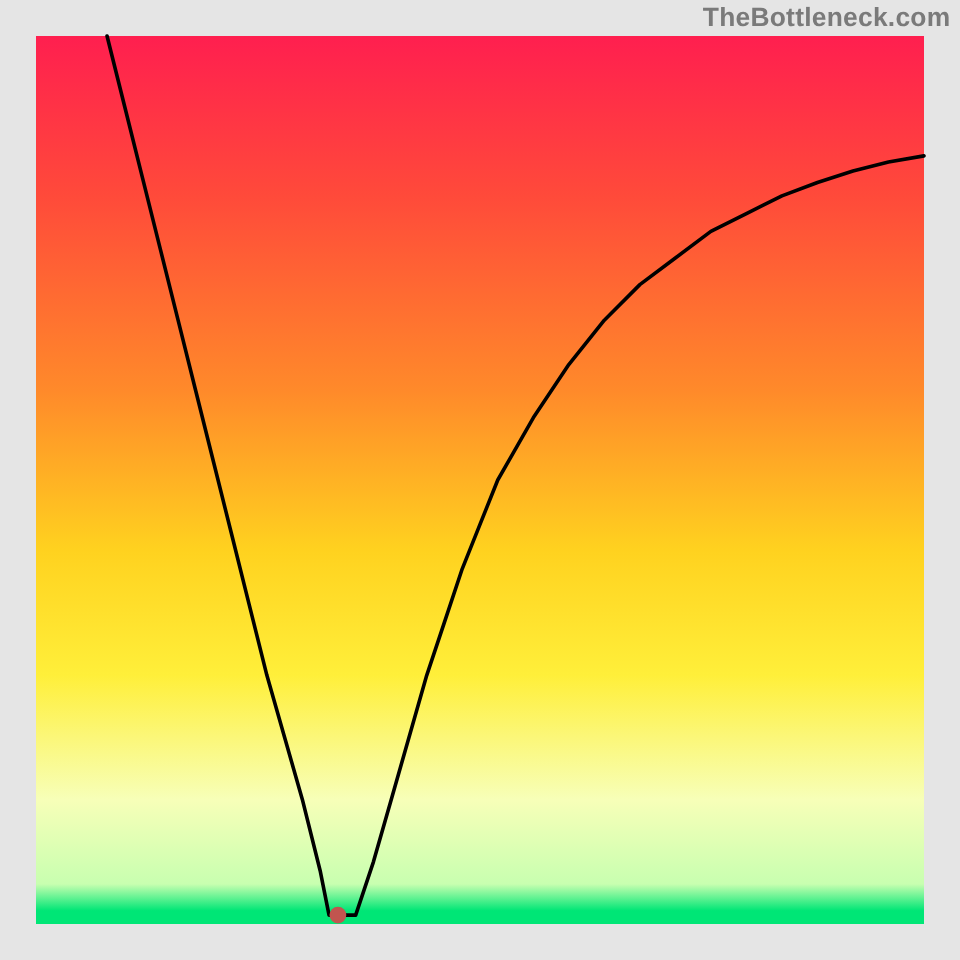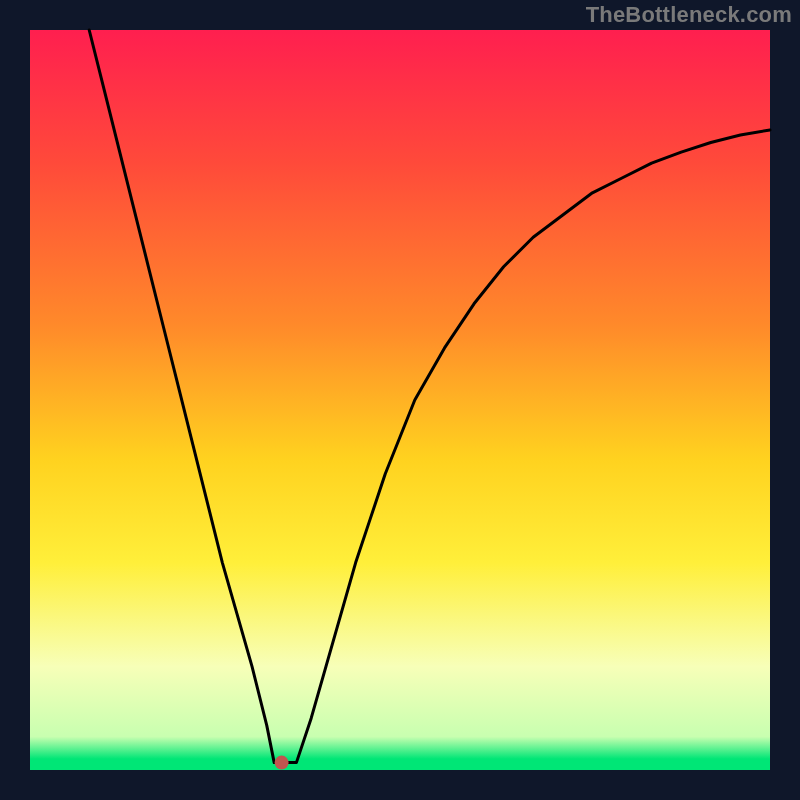--- a/index.html
+++ b/index.html
@@ -8,21 +8,21 @@
     width: 800px;
     height: 800px;
     overflow: hidden;
     font-family: Arial, Helvetica, sans-serif;
     background: #000;
   }
   .stage {
     position: relative;
     width: 800px;
     height: 800px;
-    background: #0f172a;
+    background: #e5e5e5;
   }
   .watermark {
     position: absolute;
     top: 2px;
     right: 8px;
     font-size: 22px;
     font-weight: 600;
     color: #7a7a7a;
     letter-spacing: 0.2px;
     user-select: none;

